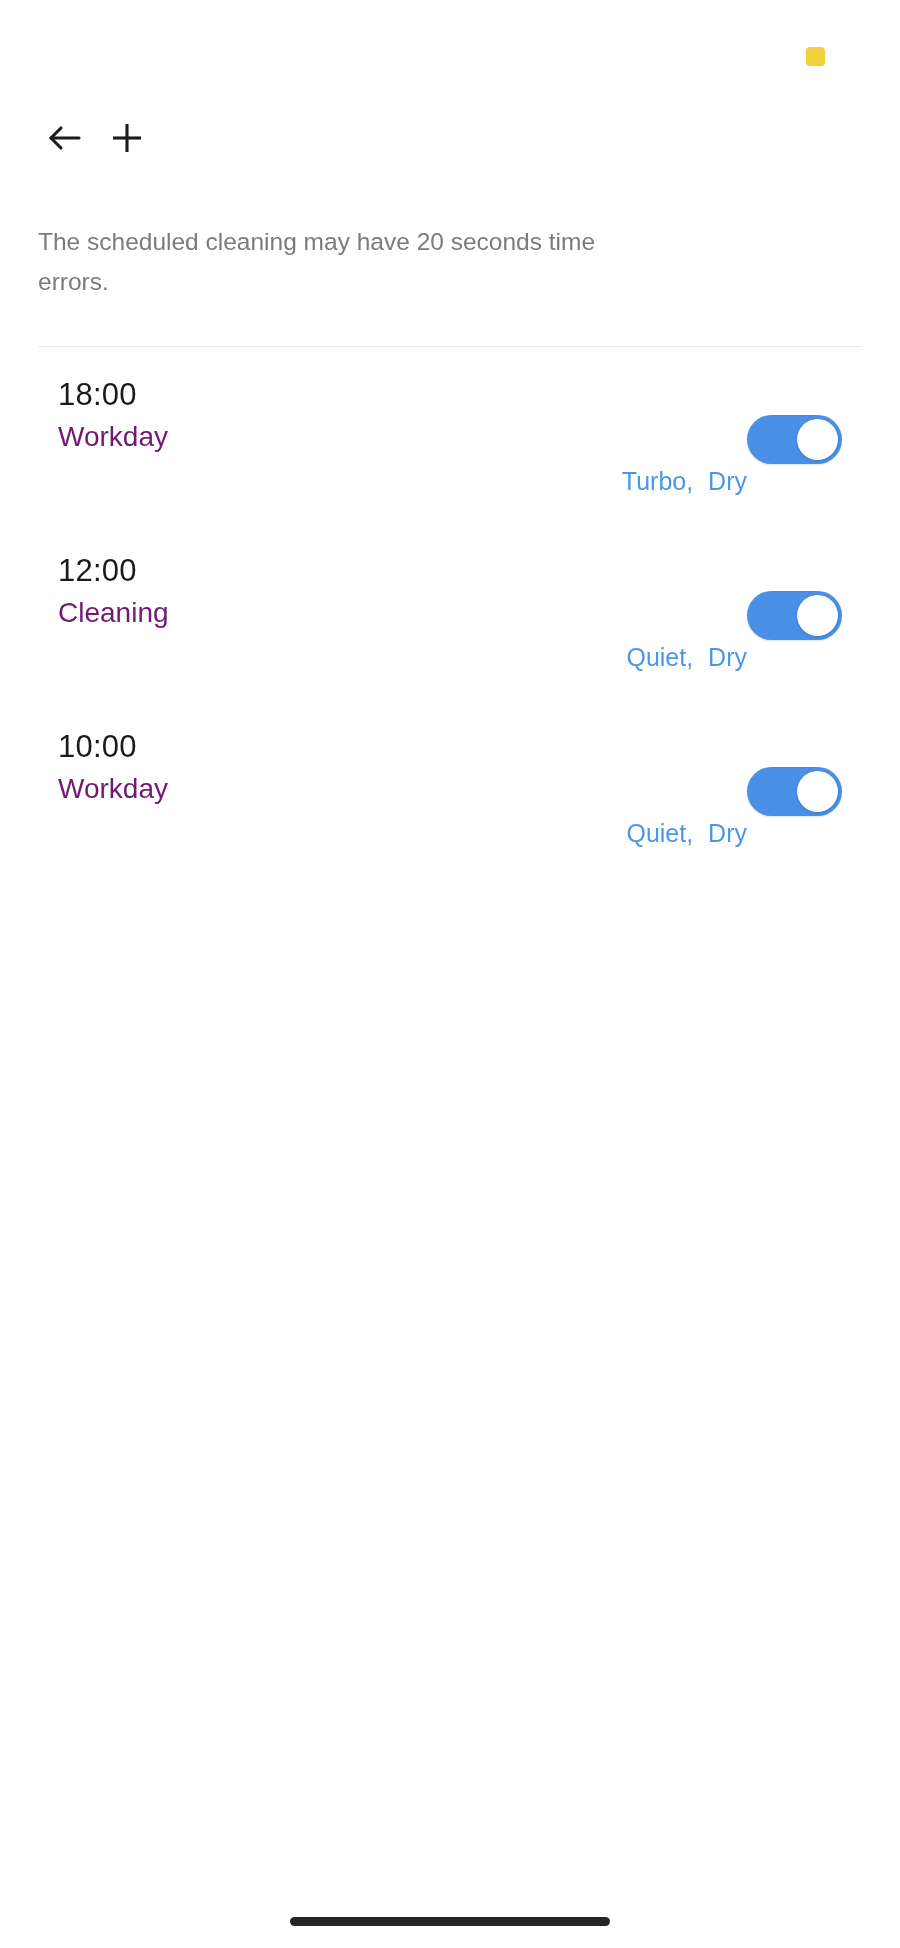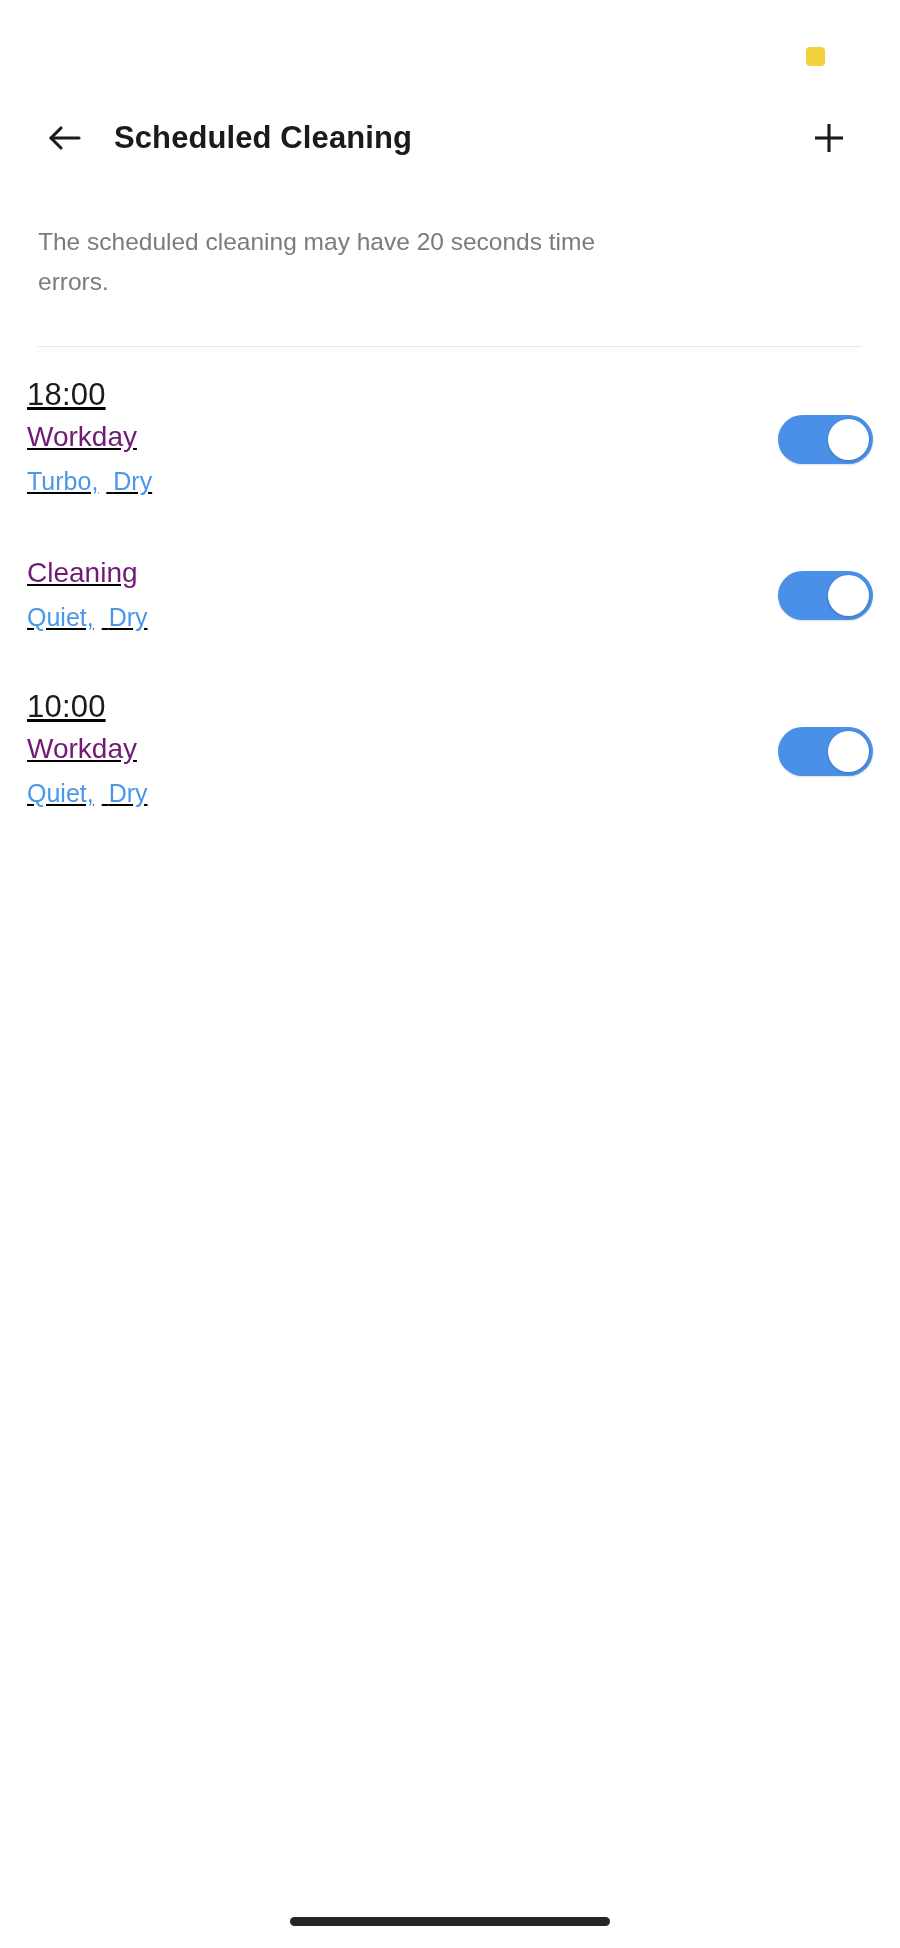--- a/index.html
+++ b/index.html
@@ -74,22 +74,21 @@
 
   
   .divider {
     height: 1px;
     background: #e9e9e9;
     margin: 44px 38px 0 38px;
   }
 
   
   .schedule-list {
-    padding: 0 27px;
-    text-decoration: underline;
+    padding: 0 58px;
   }
 
   .schedule-row {
     display: flex;
     align-items: center;
     padding: 28px 0 20px 0;
     cursor: pointer;
   }
 
   .row-info {
@@ -107,20 +106,21 @@
   .row-repeat {
     font-size: 28px;
     color: #701a75;
     line-height: 44px;
   }
 
   .row-modes {
     font-size: 25px;
     color: #4a97e8;
     line-height: 44px;
+    text-align: right;
   }
 
   .row-modes .mode-sep { padding-right: 8px; }
 
   
   .toggle {
     flex: 0 0 auto;
     width: 95px;
     height: 49px;
     border-radius: 25px;
@@ -168,21 +168,20 @@
 <div class="app-bar">
   <div class="icon-btn">
     <span>
       <svg width="38" height="38" viewBox="0 0 38 38" fill="none">
         <path d="M5 19 H33" stroke="#1B1B1B" stroke-width="3.1" stroke-linecap="round"></path>
         <path d="M15 9 L5 19 L15 29" stroke="#1B1B1B" stroke-width="3.1" stroke-linecap="round" stroke-linejoin="round" fill="none"></path>
       </svg>
     </span>
   </div>
 
-  <div class="page-title">Scheduled Cleaning</div>
 
   <div class="icon-btn">
     <span>
       <svg width="38" height="38" viewBox="0 0 38 38" fill="none">
         <path d="M19 5 V33" stroke="#1B1B1B" stroke-width="3.1" stroke-linecap="butt"></path>
         <path d="M5 19 H33" stroke="#1B1B1B" stroke-width="3.1" stroke-linecap="butt"></path>
       </svg>
     </span>
   </div>
 </div>
@@ -202,20 +201,21 @@
         <span>Dry</span>
       </div>
     </div>
     <div class="toggle on">
       <div class="knob"></div>
     </div>
   </div>
 
   <div class="schedule-row">
     <div class="row-info">
+      <div class="row-time">12:00</div>
       <div class="row-repeat">Cleaning</div>
       <div class="row-modes">
         <span class="mode-sep">Quiet,</span>
         <span>Dry</span>
       </div>
     </div>
     <div class="toggle on">
       <div class="knob"></div>
     </div>
   </div>

